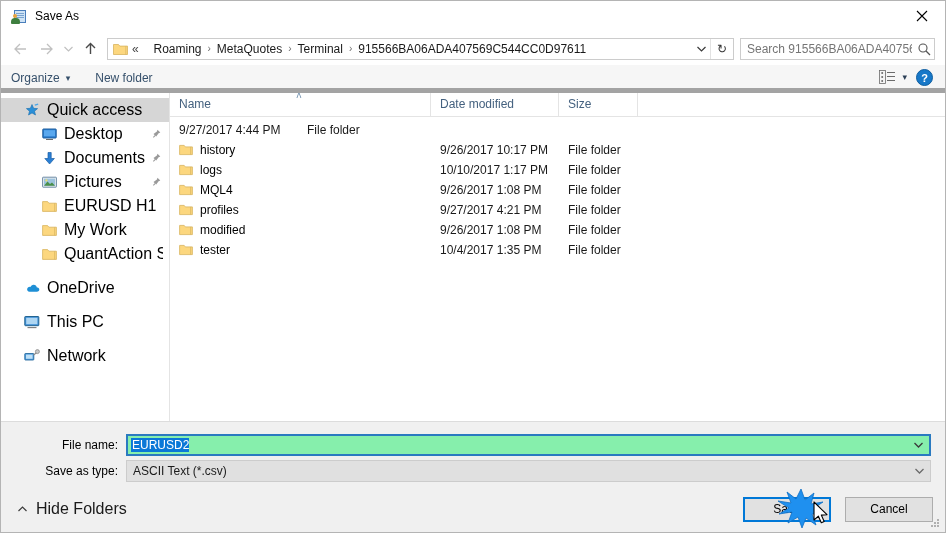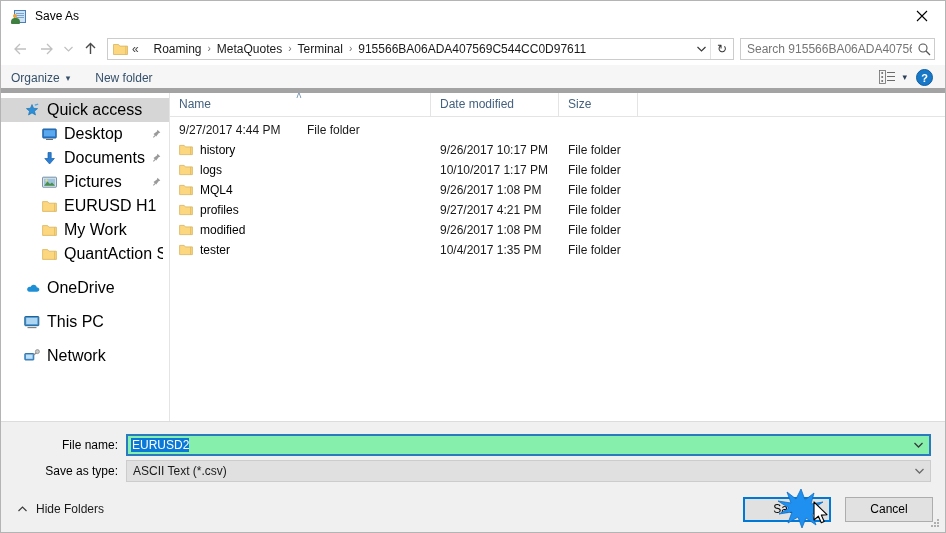--- a/index.html
+++ b/index.html
@@ -383,21 +383,21 @@
     flex: 0 0 auto;
     height: 46px;
     background: #f0f0f0;
     display: flex;
     align-items: center;
     padding: 0 12px 0 10px;
     position: relative;
   }
   .hidefolders {
     display: flex; align-items: center;
-    font-size: 12px; color: #1a1a1a;
+    font-size: 16px; color: #1a1a1a;
     gap: 8px;
     padding-left: 6px;
   }
   .footer-spacer { flex: 1 1 auto; }
   .btn {
     width: 88px; height: 25px;
     font-size: 12px;
     display: flex; align-items: center; justify-content: center;
     background: #e1e1e1;
     border: 1px solid #adadad;

